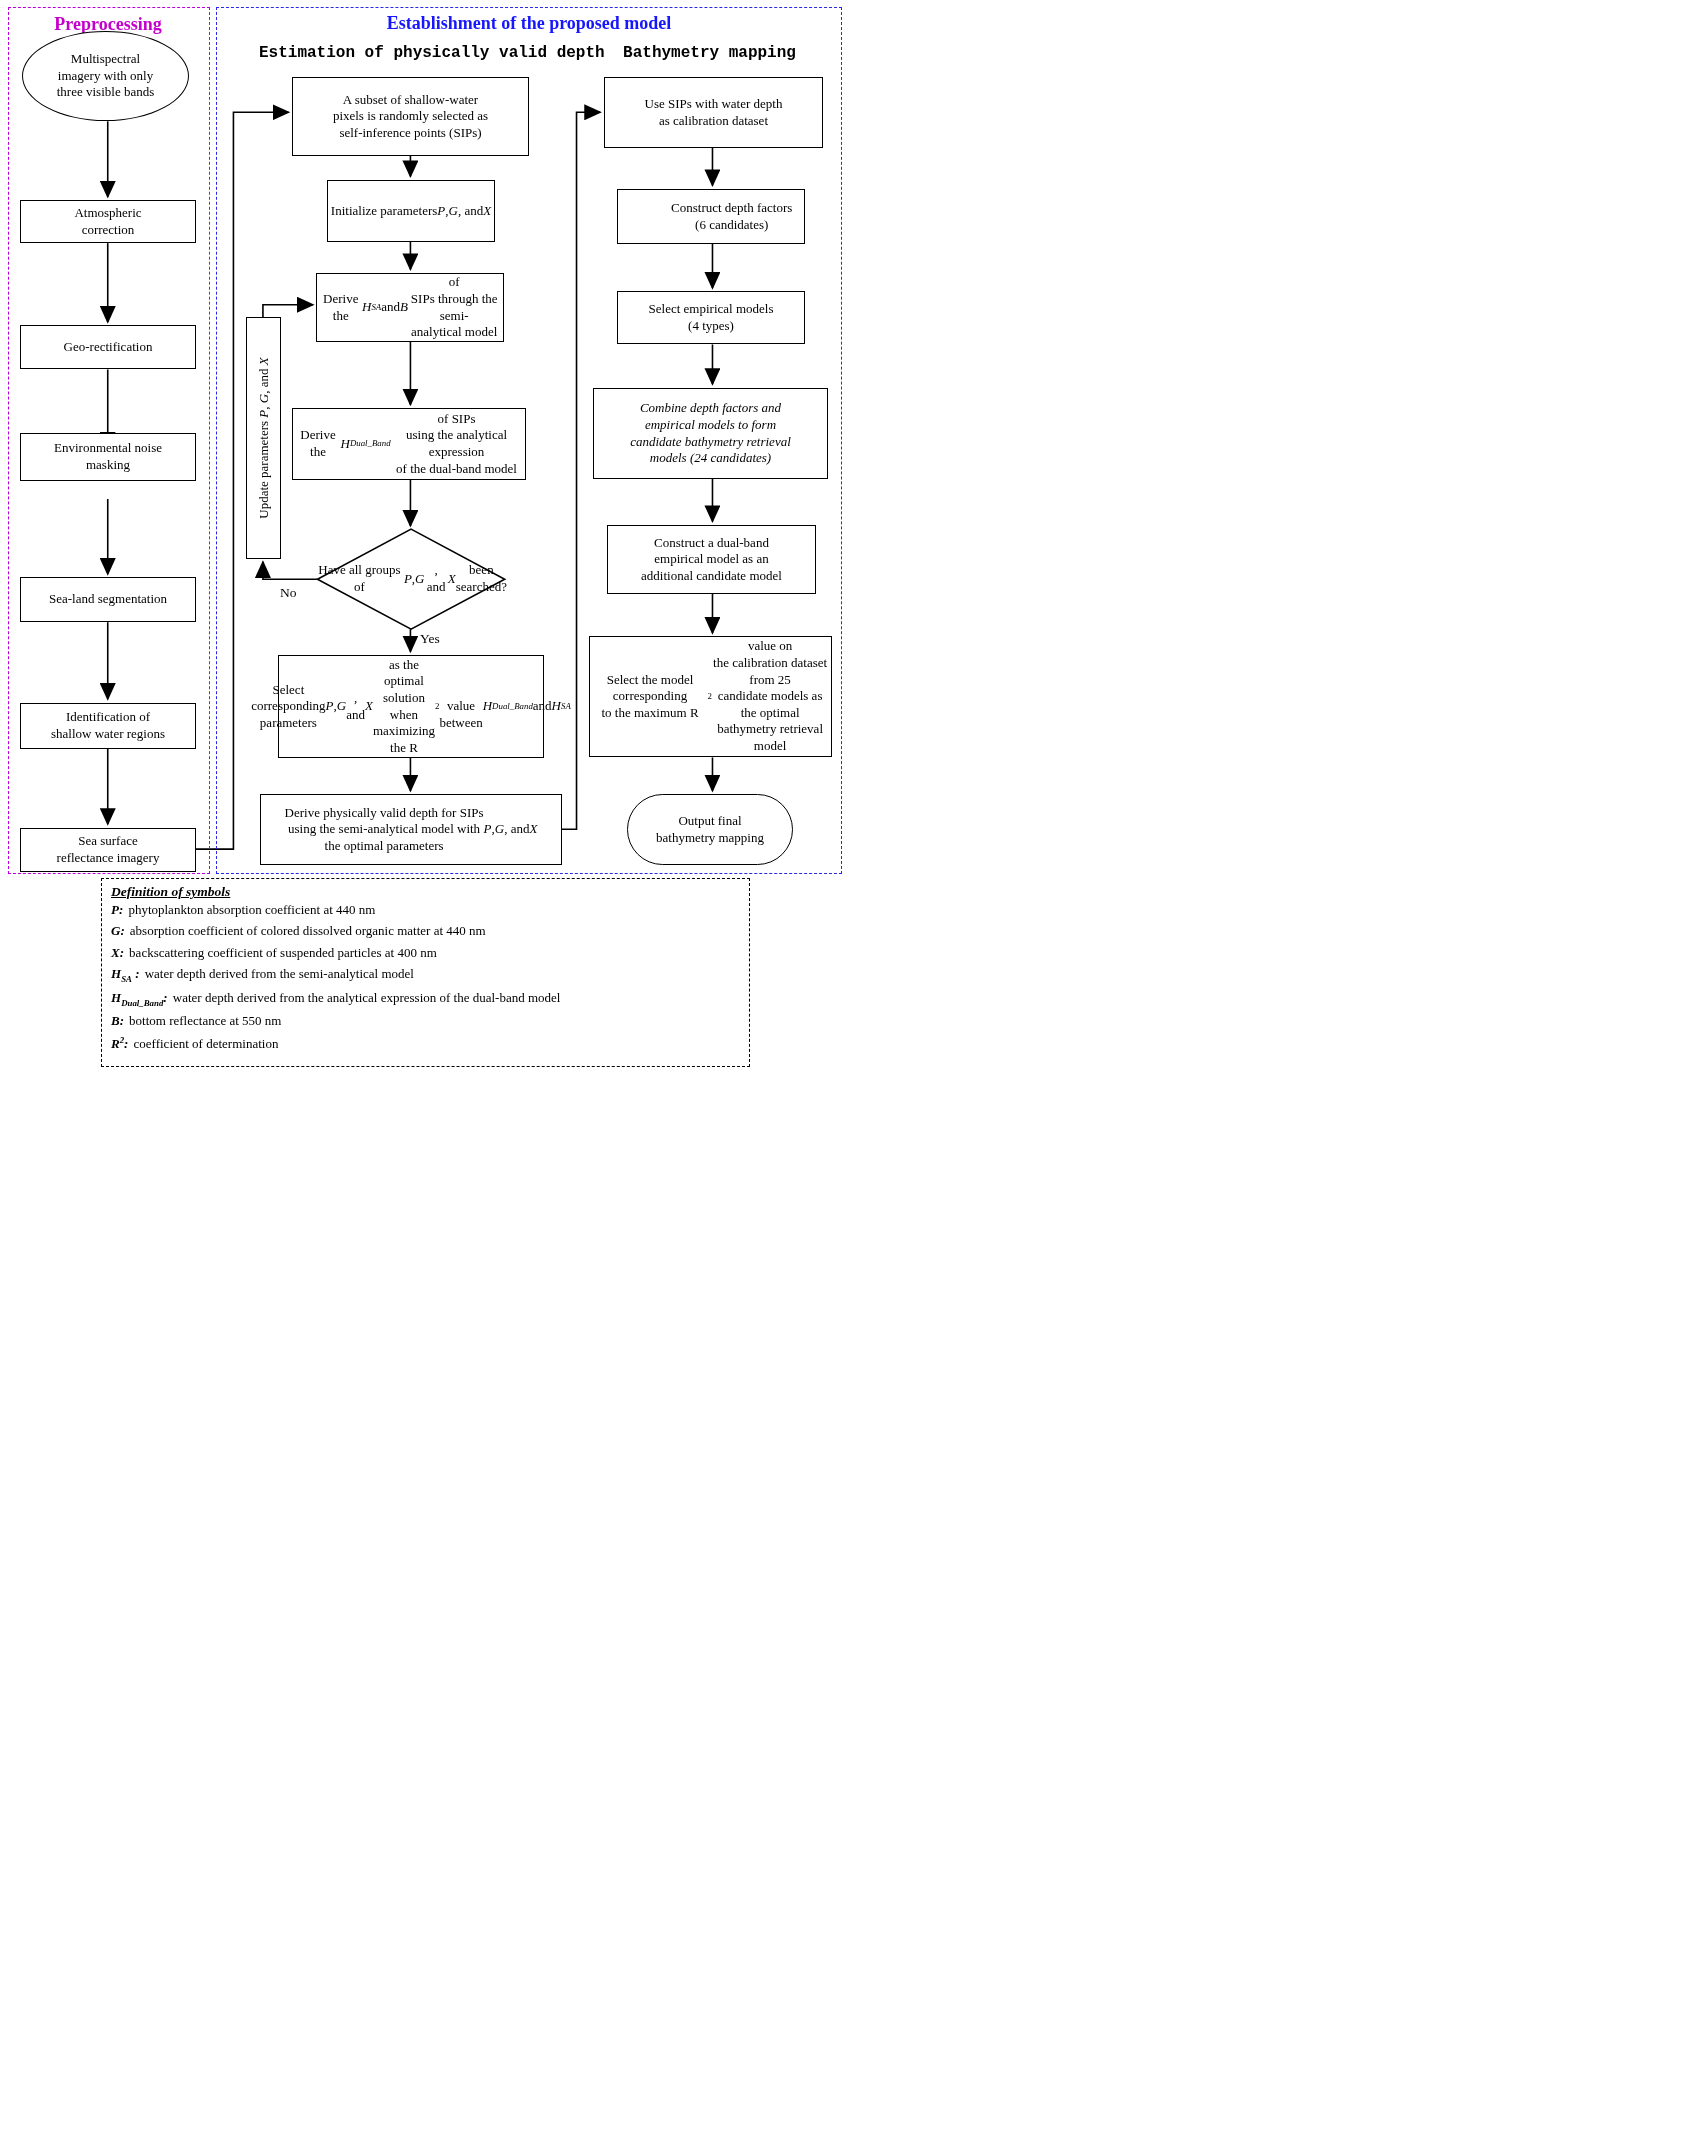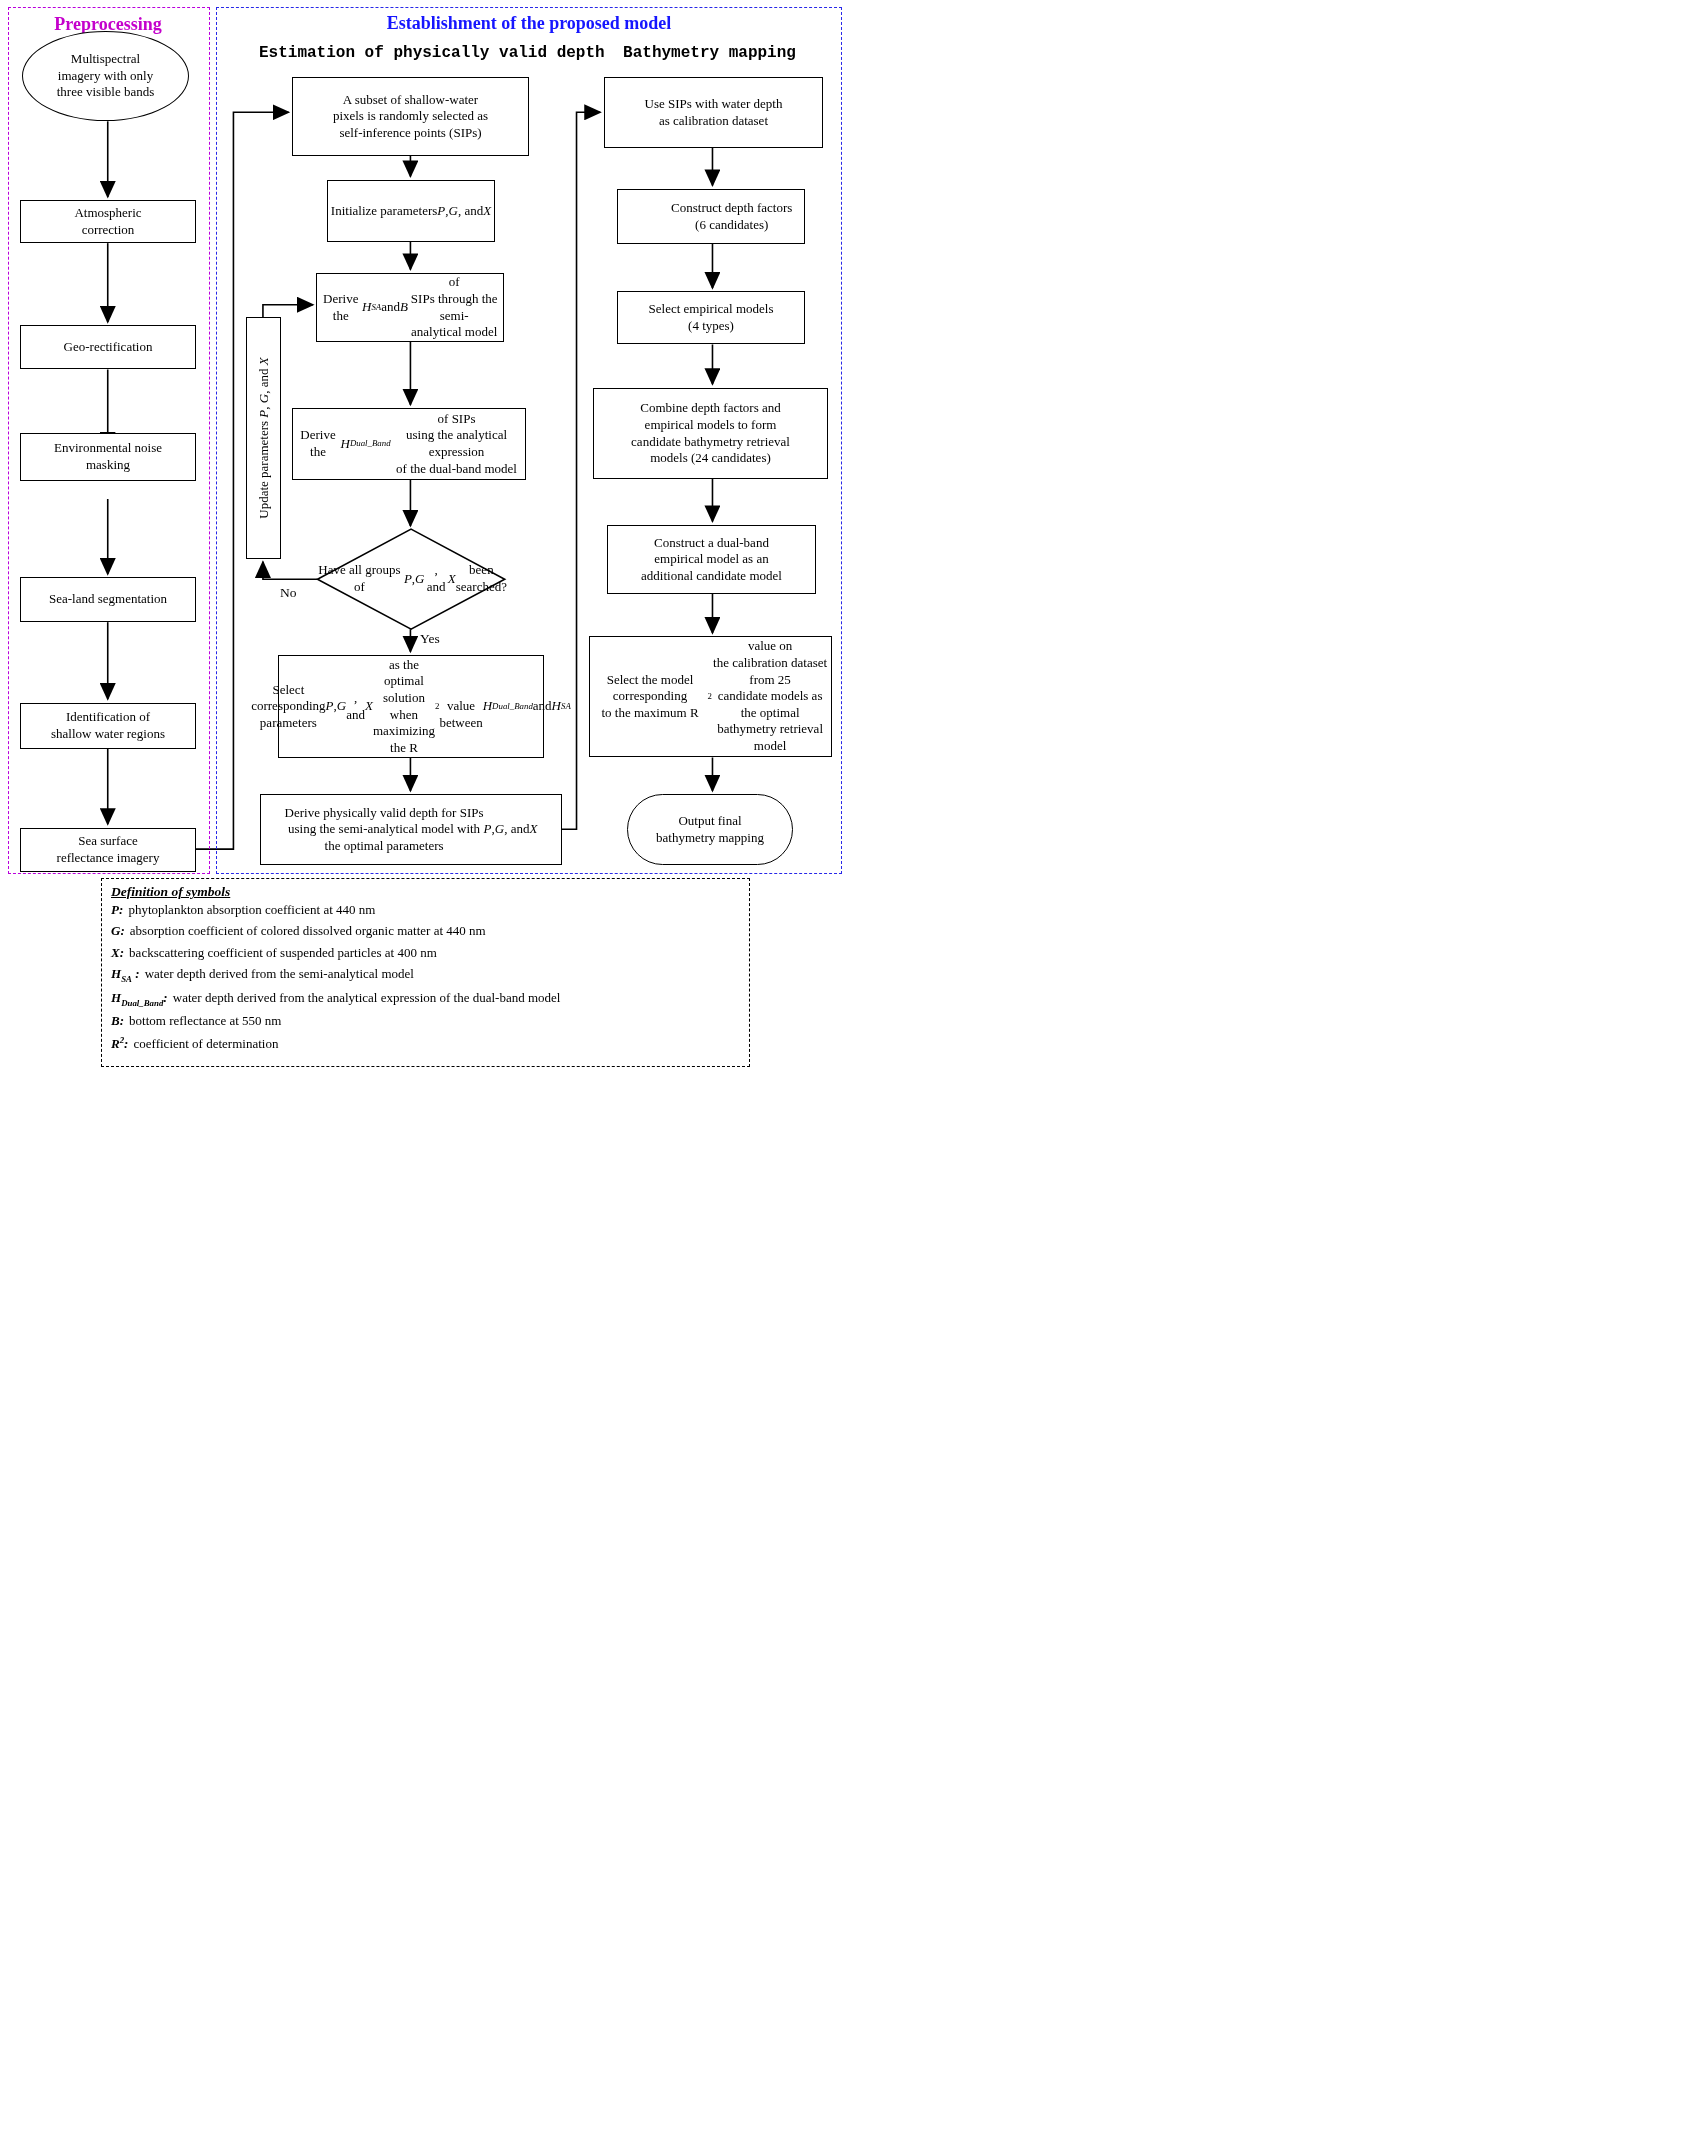--- a/index.html
+++ b/index.html
@@ -109,21 +109,21 @@
   <div class="label" style="left:420px;top:631px;">Yes</div>
   <div class="node" style="left:278px;top:655px;width:266px;height:103px;">Select corresponding parameters<br><i>P</i>, <i>G</i>, and <i>X</i> as the optimal<br>solution when maximizing the R<sup>2</sup><br>value between <i>H</i><sub><i>Dual_Band</i></sub> and <i>H</i><sub><i>SA</i></sub></div>
   <div class="node" style="left:260px;top:794px;width:302px;height:71px;">Derive physically valid depth for SIPs<br>using the semi-analytical model with<br>the optimal parameters <i>P</i>, <i>G</i>, and <i>X</i></div>
   <div class="vertbox" style="left:246px;top:317px;width:35px;height:242px;">
     <span class="vert">Update parameters <i>P</i>, <i>G</i>, and <i>X</i></span>
   </div>
 
   <div class="node" style="left:604px;top:77px;width:219px;height:71px;">Use SIPs with water depth<br>as calibration dataset</div>
   <div class="node" style="left:617px;top:189px;width:188px;height:55px;padding-left:44px;">Construct depth factors<br>(6 candidates)</div>
   <div class="node" style="left:617px;top:291px;width:188px;height:53px;">Select empirical models<br>(4 types)</div>
-  <div class="node" style="left:593px;top:388px;width:235px;height:91px;">Combine depth factors and<br>empirical models to form<br>candidate bathymetry retrieval<br>models (24 candidates)</div>
+  <div class="node" style="left:593px;top:388px;width:235px;height:91px;font-style:italic;">Combine depth factors and<br>empirical models to form<br>candidate bathymetry retrieval<br>models (24 candidates)</div>
   <div class="node" style="left:607px;top:525px;width:209px;height:69px;">Construct a dual-band<br>empirical model as an<br>additional candidate model</div>
   <div class="node" style="left:589px;top:636px;width:243px;height:121px;">Select the model corresponding<br>to the maximum R<sup>2</sup> value on<br>the calibration dataset from 25<br>candidate models as the optimal<br>bathymetry retrieval model</div>
   <div class="node stadium" style="left:627px;top:794px;width:166px;height:71px;">Output final<br>bathymetry mapping</div>
 
   <div class="defs container c-black" style="left:101px;top:878px;width:649px;height:189px;">
     <div class="def-title">Definition of symbols</div>
     <div class="def-row">
       <span class="def-sym"><i>P</i>:</span><span>phytoplankton absorption coefficient at 440 nm</span>
     </div>
     <div class="def-row">

